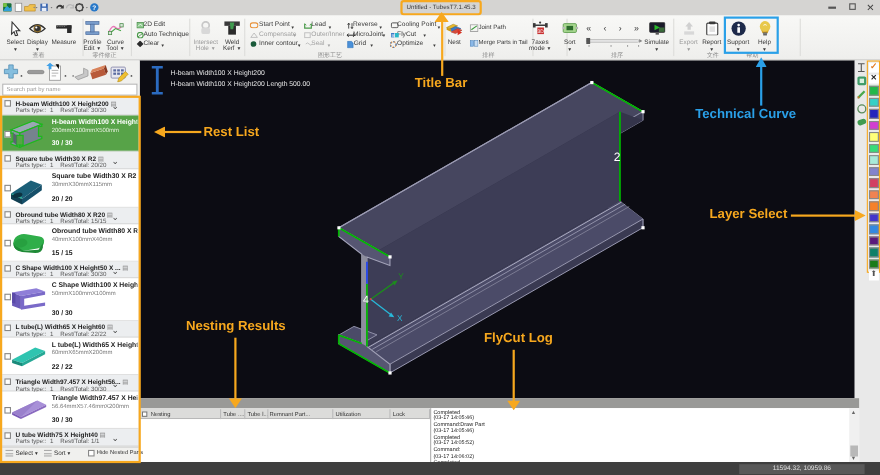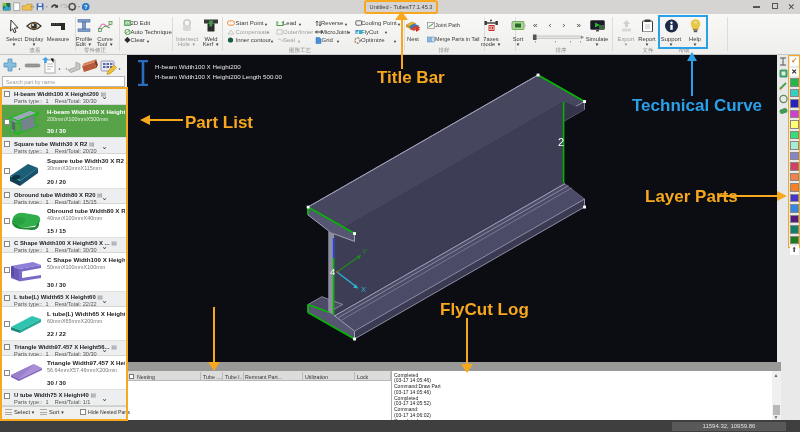--- a/index.html
+++ b/index.html
@@ -2,21 +2,21 @@
 <html><head><meta charset="utf-8">
 <style>
 *{margin:0;padding:0;box-sizing:border-box}
 svg{display:block}
 html,body{width:800px;height:432px;overflow:hidden;background:#e9e9e9;font-family:"Liberation Sans",sans-serif}
 #app{position:relative;width:800px;height:432px}
 .abs{position:absolute}
 .lbl{position:absolute;color:#3b3b3b;text-align:center;white-space:nowrap}
 .grp{position:absolute;color:#8a8a8a;font-size:5.5px;text-align:center;top:47px}
 .div{position:absolute;top:17px;width:1px;height:34px;background:#dcdcda}
-.ann{color:#f7a81e;font-weight:bold;font-size:17px;position:absolute}
+.ann{color:#f7a81e;font-weight:bold;font-size:12px;position:absolute}
 .smallrow{position:absolute;font-size:6px;color:#3a3a3a;white-space:nowrap}
 .hdr{position:absolute;left:2px;width:124px;background:#eceef0;border-bottom:1px solid #d5d5d5}
 .hdr .t1{position:absolute;left:12px;top:2.5px;font-size:5.9px;font-weight:bold;color:#222;white-space:nowrap}
 .hdr .t2{position:absolute;left:12px;top:9.5px;font-size:5.6px;color:#555;white-space:nowrap}
 .hdr .chk{position:absolute;left:2px;top:3px;width:6px;height:6px;border:1px solid #888;background:#fff}
 .hdr .chev{position:absolute;right:18px;top:4px;font-size:8px;color:#444}
 .exp{position:absolute;left:2px;width:124px;background:#fff;border-bottom:1px solid #e0e0e0}
 .exp .t1{position:absolute;left:45px;top:3px;font-size:6.2px;font-weight:bold;color:#222;white-space:nowrap;overflow:hidden;max-width:78px}
 .exp .t2{position:absolute;left:45px;top:11px;font-size:5.4px;color:#777;white-space:nowrap}
 .exp .cnt{position:absolute;left:45px;bottom:3px;font-size:6.2px;font-weight:bold;color:#222}
@@ -639,32 +639,33 @@
 <div class="abs" style="left:0px;top:87px;width:128px;height:334px;border:2px solid #f7a81e;z-index:50"></div>
 <div class="abs" style="left:400.8px;top:19px;width:2.2px;height:50px;background:#f7a81e;z-index:60"></div>
 <svg class="abs" style="left:395px;top:11px;z-index:60" width="13" height="9">
       <polygon points="6.5,0 0,9 13,9" fill="#f7a81e"></polygon>
     </svg>
 <div class="ann" style="left:377px;top:67.5px;z-index:60">Title Bar</div>
 <div class="abs" style="left:149px;top:118.8px;width:34px;height:2.2px;background:#f7a81e;z-index:60"></div>
 <svg class="abs" style="left:140px;top:115px;z-index:60" width="10" height="10">
       <polygon points="0,5 10,0 10,10" fill="#f7a81e"></polygon>
     </svg>
-<div class="ann" style="left:185px;top:113px;z-index:60">Part List</div>
+<div class="ann" style="left:185px;top:113px;z-index:60">Rest List</div>
 <div class="abs" style="left:658px;top:15px;width:50px;height:34px;border:2px solid #2aa0e8;z-index:60"></div>
 <div class="abs" style="left:691px;top:60px;width:2.2px;height:36px;background:#2aa0e8;z-index:60"></div>
 <svg class="abs" style="left:687px;top:52px;z-index:60" width="10" height="9">
       <polygon points="5,0 0,9 10,9" fill="#2aa0e8"></polygon>
     </svg>
 <div class="ann" style="left:632px;top:96px;color:#2aa0e8;z-index:60">Technical Curve</div>
 <div class="abs" style="left:719px;top:194.8px;width:59px;height:2.2px;background:#f7a81e;z-index:60"></div>
 <svg class="abs" style="left:777px;top:191px;z-index:60" width="10" height="10">
       <polygon points="10,5 0,0 0,10" fill="#f7a81e"></polygon>
     </svg>
-<div class="ann" style="left:645px;top:186.5px;z-index:60">Layer Parts</div>
+<div class="ann" style="left:645px;top:186.5px;z-index:60">Layer Select</div>
+<div class="ann" style="left:169px;top:288.5px;z-index:60">Nesting Results</div>
 <div class="abs" style="left:213px;top:307px;width:2.2px;height:56px;background:#f7a81e;z-index:60"></div>
 <svg class="abs" style="left:208px;top:362px;z-index:60" width="12" height="9">
       <polygon points="6,9 0,0 12,0" fill="#f7a81e"></polygon>
     </svg>
 <div class="ann" style="left:440px;top:299.5px;z-index:60">FlyCut Log</div>
 <div class="abs" style="left:466.3px;top:318px;width:2.2px;height:47px;background:#f7a81e;z-index:60"></div>
 <svg class="abs" style="left:461px;top:364px;z-index:60" width="12" height="9">
       <polygon points="6,9 0,0 12,0" fill="#f7a81e"></polygon>
     </svg>
 

